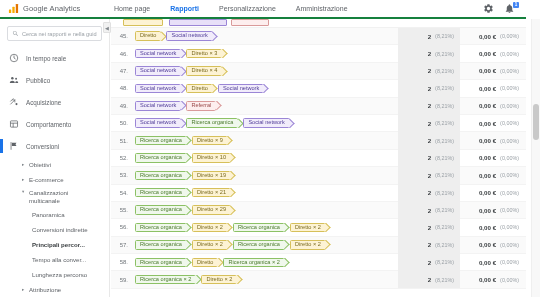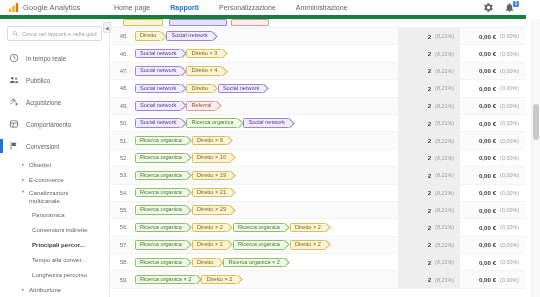--- a/index.html
+++ b/index.html
@@ -11,21 +11,21 @@
     font-size: 7px;
     color: #444;
     -webkit-font-smoothing: antialiased;
   }
 
   
   #topbar {
     position: absolute; top: 0; left: 0;
     width: 526px; height: 19px;
     background: #fff;
-    border-bottom: 4px solid #15803d;
+    border-bottom: 2px solid #15803d;
     display: flex; align-items: center;
   }
   #brand { display: flex; align-items: center; width: 100px; padding-left: 8px; gap: 4px; }
   #ga-logo { width: 11px; height: 11px; position: relative; display: block; }
   #brand-text { font-size: 7.5px; color: #5f6368; letter-spacing: .1px; white-space: nowrap; }
 
   #navtabs { display: flex; align-items: center; gap: 0px; margin-left: 4px; }
   .navtab {
     font-size: 7px; color: #5f6368; padding: 0 10px;
     white-space: nowrap; cursor: pointer; line-height: 19px;

